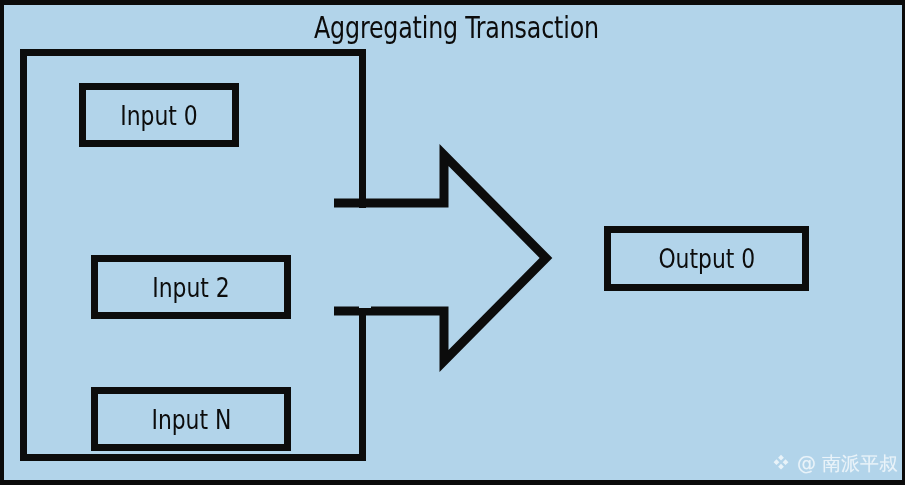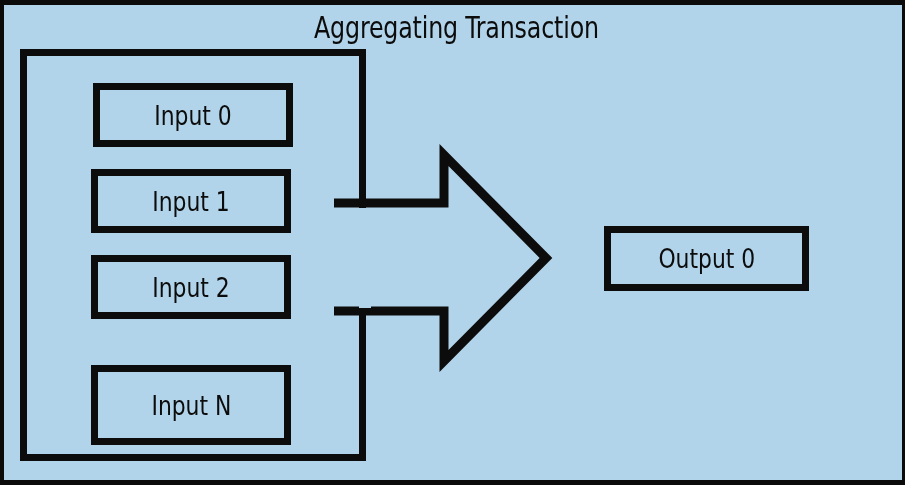--- a/index.html
+++ b/index.html
@@ -80,24 +80,24 @@
   }
   .io-label {
     font-family: "Liberation Sans Narrow", "DejaVu Sans Condensed", "Liberation Sans", sans-serif;
     font-size: 27px;
     color: #0c0c0c;
     transform: scaleX(0.9);
     white-space: nowrap;
     line-height: 1;
   }
 
-  #input-0 { left: 89px; top: 78px;  width: 200px; height: 64px; }
+  #input-0 { left: 75px; top: 78px;  width: 160px; height: 64px; }
   #input-1 { left: 87px; top: 164px; width: 200px; height: 64px; }
   #input-2 { left: 87px; top: 250px; width: 200px; height: 64px; text-align: center; }
-  #input-n { left: 87px; top: 360px; width: 200px; height: 80px; }
+  #input-n { left: 87px; top: 382px; width: 200px; height: 64px; }
 
   #output-0 { left: 600px; top: 221px; width: 205px; height: 65px; text-align: right; }
 
   
   #arrow-svg {
     position: absolute;
     left: 330px;
     top: 130px;
     width: 230px;
     height: 240px;
@@ -142,28 +142,36 @@
   <div class="edge-mask" id="mask-right-gap"></div>
 
   <svg id="arrow-svg" viewBox="0 0 230 240" xmlns="http://www.w3.org/2000/svg">
 
     <path d="M 0 68 L 110 68 L 110 20 L 212 123 L 110 226 L 110 176 L 0 176" fill="none" stroke="#0c0c0c" stroke-width="9" stroke-linejoin="miter" stroke-linecap="square"></path>
   </svg>
 
   <div class="io-box" id="input-0">
     <span class="io-label">Input 0</span>
   </div>
-  <div class="io-box" id="input-1">
-    <span class="io-label">Input 1</span>
-  </div>
   <div class="io-box" id="input-2">
     <span class="io-label">Input 2</span>
   </div>
   <div class="io-box" id="input-n">
     <span class="io-label">Input N</span>
   </div>
 
   <div class="io-box" id="output-0">
     <span class="io-label">Output 0</span>
   </div>
 
+  <div id="watermark">
+    <svg id="watermark-logo" viewBox="0 0 32 32" xmlns="http://www.w3.org/2000/svg">
+      <g fill="#ffffff">
+        <polygon points="16,4 20.2,8.2 16,12.4 11.8,8.2"></polygon>
+        <polygon points="22.6,10.6 26.8,14.8 22.6,19 18.4,14.8"></polygon>
+        <polygon points="9.4,10.6 13.6,14.8 9.4,19 5.2,14.8"></polygon>
+        <polygon points="16,17.2 20.2,21.4 16,25.6 11.8,21.4"></polygon>
+      </g>
+    </svg>
+    <span id="watermark-text">@ 南派平叔</span>
+  </div>
 
 </div>
 
 </body></html>

